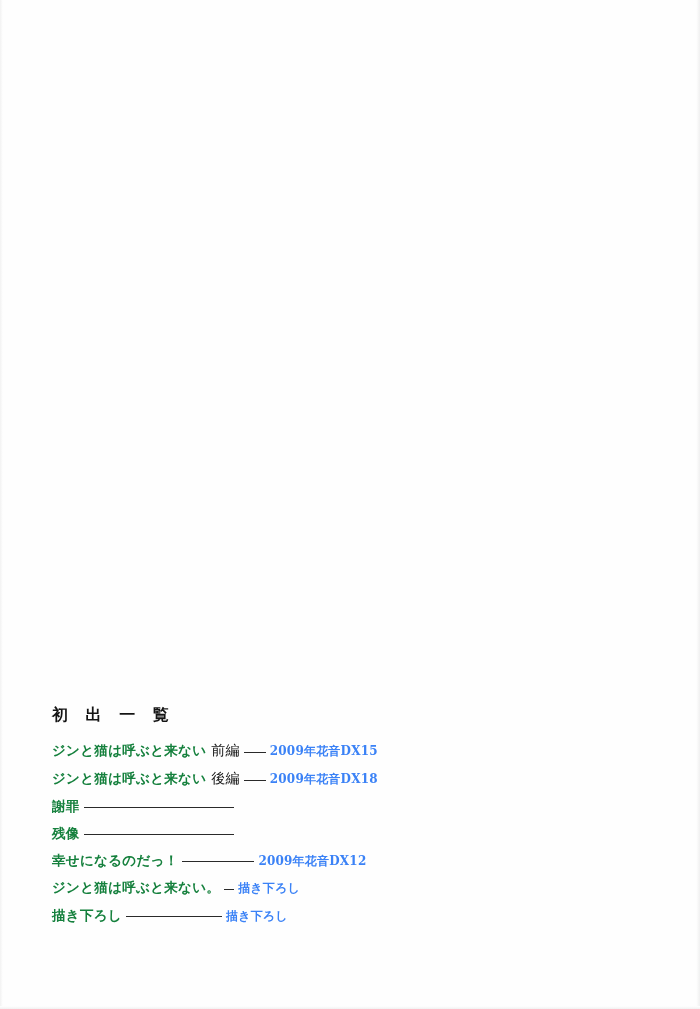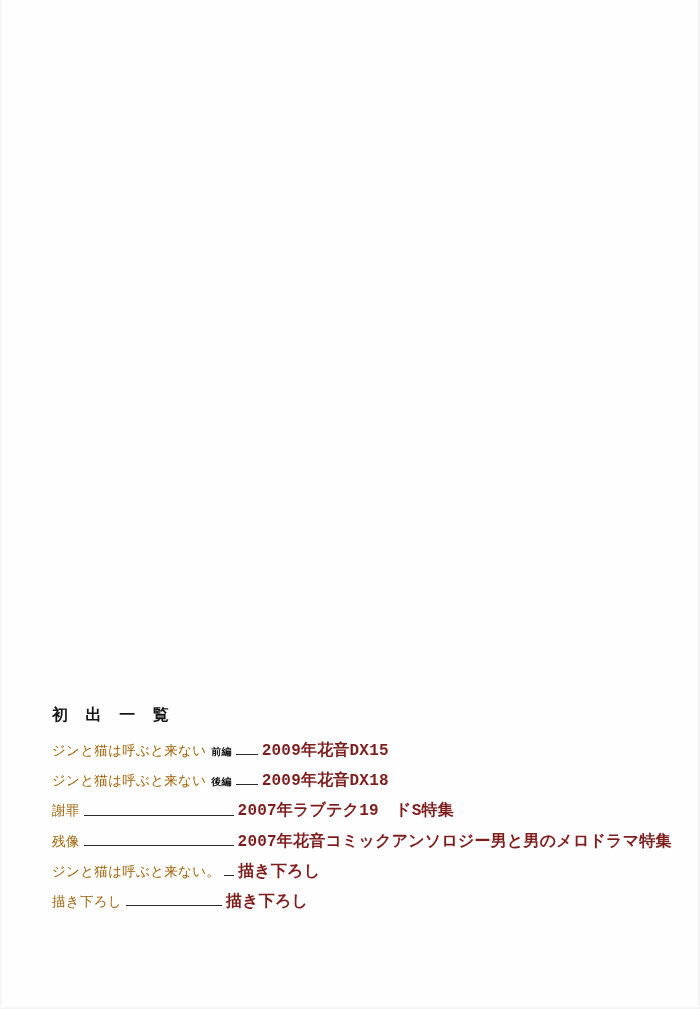--- a/index.html
+++ b/index.html
@@ -44,50 +44,49 @@
   .credit-row {
     display: flex;
     align-items: baseline;
     margin-bottom: 11px;
     font-size: 13px;
     line-height: 1.2;
     white-space: nowrap;
   }
 
   .credit-title {
-    font-weight: normal;
-    color: #a16207;
+    font-weight: bold;
+    color: #15803d;
     font-size: 13.5px;
     letter-spacing: 0.3px;
   }
 
   .credit-sub {
-    font-weight: bold;
-    font-size: 10px;
+    font-weight: normal;
+    font-size: 14px;
     color: #141414;
     margin-left: 5px;
     letter-spacing: 0.2px;
   }
 
   .leader {
     flex: 0 0 auto;
     border-bottom: 1px solid #2a2a2a;
     height: 0;
     margin: 0 4px 3px 4px;
     align-self: flex-end;
     position: relative;
     bottom: 3px;
   }
 
   .credit-source {
     font-weight: bold;
-    color: #7f1d1d;
-    font-size: 16px;
+    color: #3b82f6;
+    font-size: 12px;
     letter-spacing: 0.2px;
-    font-family: Liberation Mono, monospace;
   }
 
   
   .edge-left {
     position: absolute;
     left: 0;
     top: 0;
     width: 3px;
     height: 1009px;
     background: linear-gradient(to right, #f2f2f2, #ffffff);
@@ -128,26 +127,29 @@
         </div>
         <div class="credit-row">
           <span class="credit-title">ジンと猫は呼ぶと来ない</span>
           <span class="credit-sub">後編</span>
           <span class="leader" style="width: 22px;"></span>
           <span class="credit-source">2009年花音DX18</span>
         </div>
         <div class="credit-row">
           <span class="credit-title">謝罪</span>
           <span class="leader" style="width: 150px;"></span>
-          <span class="credit-source">2007年ラブテク19　ドS特集</span>
         </div>
         <div class="credit-row">
           <span class="credit-title">残像</span>
           <span class="leader" style="width: 150px;"></span>
-          <span class="credit-source">2007年花音コミックアンソロジー男と男のメロドラマ特集</span>
+        </div>
+        <div class="credit-row">
+          <span class="credit-title">幸せになるのだっ！</span>
+          <span class="leader" style="width: 72px;"></span>
+          <span class="credit-source">2009年花音DX12</span>
         </div>
         <div class="credit-row">
           <span class="credit-title">ジンと猫は呼ぶと来ない。</span>
           <span class="leader" style="width: 10px;"></span>
           <span class="credit-source">描き下ろし</span>
         </div>
         <div class="credit-row">
           <span class="credit-title">描き下ろし</span>
           <span class="leader" style="width: 96px;"></span>
           <span class="credit-source">描き下ろし</span>

